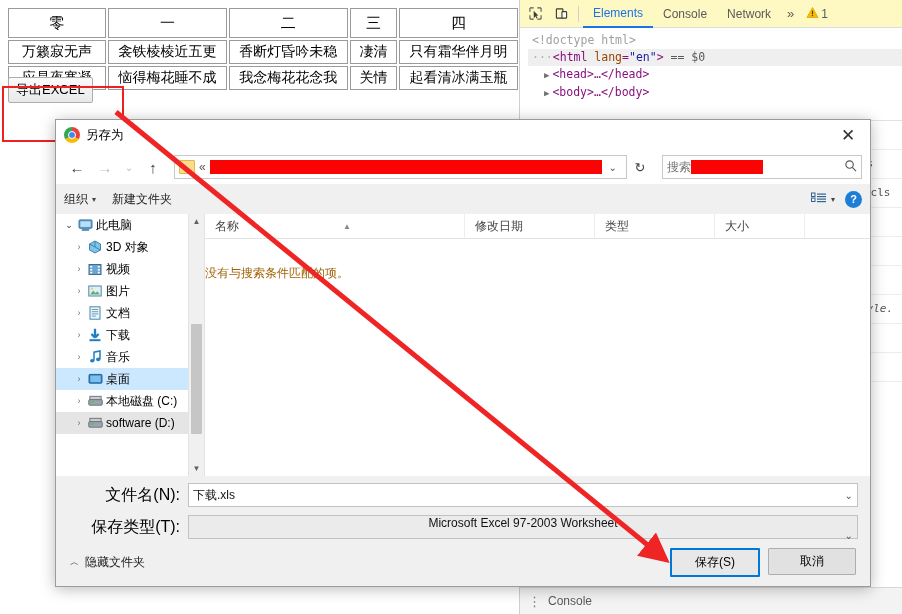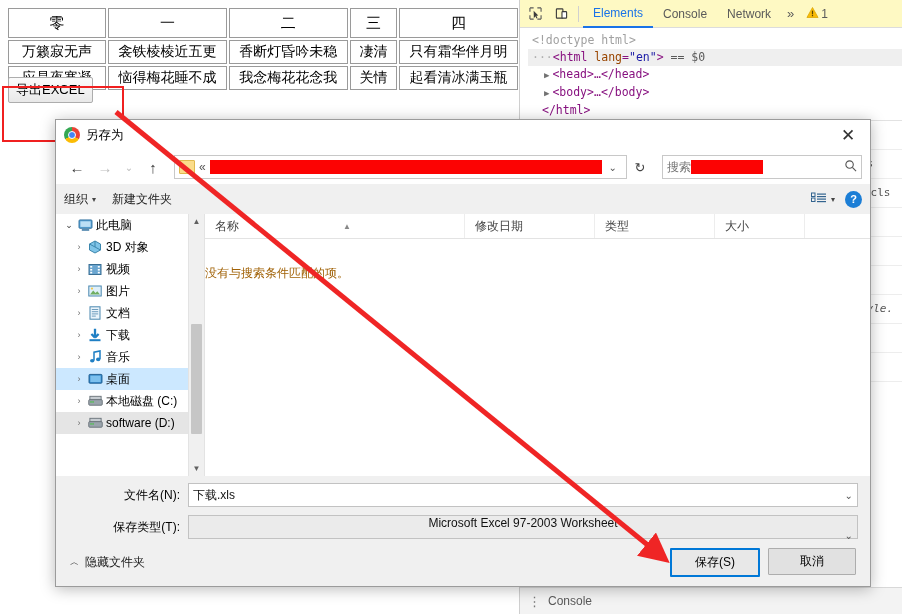--- a/index.html
+++ b/index.html
@@ -190,21 +190,21 @@
   .ts-thumb { position:absolute; left:2px; right:2px; top:110px; height:110px; background:#c6c6c6; border-radius:1px;}
 
   .list-pane { flex:1; position:relative; border-left:1px solid #e3e3e3; }
   .list-head { height:24px; display:flex; border-bottom:1px solid #e3e3e3; align-items:center; }
   .lh-cell { font-size:12px; color:#444; padding-left:10px; border-right:1px solid #ededed; height:24px; line-height:24px; box-sizing:border-box; }
   .empty-msg { margin-top:26px; font-size:12px; color:#a16207; }
   .sortcaret { position:absolute; left:138px; top:1px; font-size:8px; color:#888; }
 
   .dlg-footer { position:absolute; left:0; right:0; bottom:0; height:110px; background:#f0f0f0; }
   .field-row { display:flex; align-items:center; height:26px; margin:6px 12px 0 12px; }
-  .field-label { width:112px; text-align:right; font-size:12px; color:#000; padding-right:8px; white-space:nowrap;}
+  .field-label { width:112px; text-align:right; font-size:16px; color:#000; padding-right:8px; white-space:nowrap;}
   .field-input {
     flex:1; height:22px; border:1px solid #c2c2c2; background:#fff; display:flex; align-items:center;
     padding:0 4px; font-size:12px; color:#111;
   }
   .field-input.gray { background:#ebebeb;flex-direction:column; }
   .fi-caret { margin-left:auto; color:#555; font-size:10px; cursor:pointer; }
 
   .footer-bottom { position:absolute; left:0; right:0; bottom:0; height:48px; display:flex; align-items:center; padding:0 14px; }
   .hide-folders { font-size:12px; color:#1a1a1a; display:flex; align-items:center; gap:6px; cursor:pointer;}
   .hf-caret { font-size:9px; color:#333; }
@@ -297,23 +297,20 @@
         <span class="dots">···</span><span class="tok-tag">&lt;html</span>
         <span class="tok-attr">lang</span><span class="tok-tag">=</span><span class="tok-val">"en"</span><span class="tok-tag">&gt;</span>
         <span class="tok-dollar">== $0</span>
       </div>
       <div class="dt-row" style="padding-left:16px;">
         <span class="tri">▶</span><span class="tok-tag">&lt;head&gt;…&lt;/head&gt;</span>
       </div>
       <div class="dt-row" style="padding-left:16px;">
         <span class="tri">▶</span><span class="tok-tag">&lt;body&gt;…&lt;/body&gt;</span>
       </div>
-      <div class="dt-row" style="padding-left:14px;">
-        <span class="tok-tag">&lt;/html&gt;</span>
-      </div>
     </div>
 
     <div class="dt-styles">
       <div class="dt-style-row blank">&nbsp;</div>
       <div class="dt-style-row" style="padding-left:340px;"><span>ts</span></div>
       <div class="dt-style-row" style="padding-left:344px;"><span>.cls</span></div>
       <div class="dt-style-row blank">&nbsp;</div>
       <div class="dt-style-row blank">&nbsp;</div>
       <div class="dt-style-row blank">&nbsp;</div>
       <div class="dt-style-row" style="padding-left:340px; font-style:italic;"><span>tyle.</span></div>

